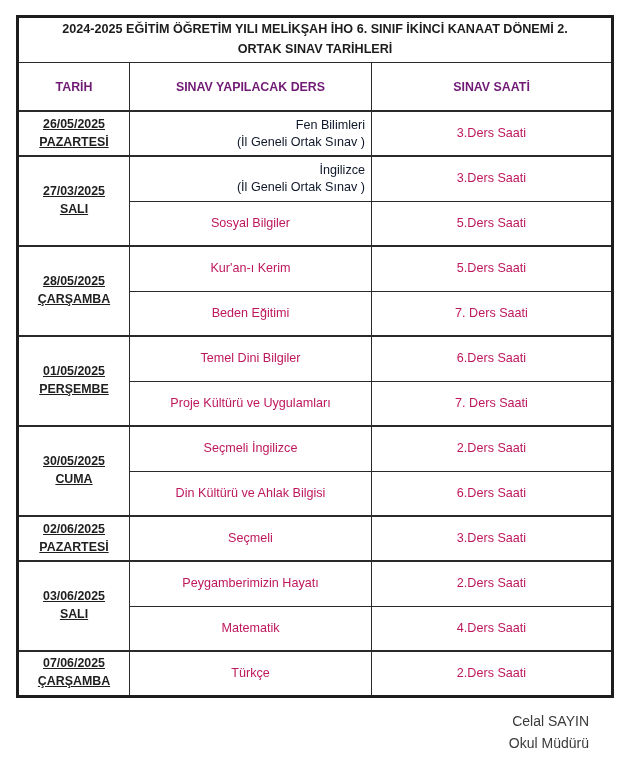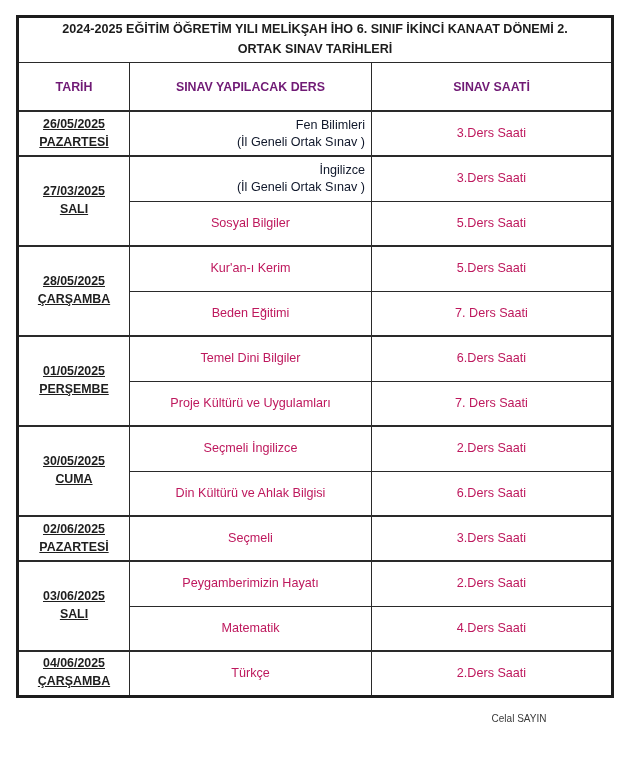--- a/index.html
+++ b/index.html
@@ -70,22 +70,22 @@
     font-weight: normal;
     color: #be185d;
     line-height: 1.35;
   }
   td.subject-cell.red { color: #0f172a; text-align: right; }
   .signature {
     position: absolute;
     top: 711px;
     left: 448px;
     width: 140px;
-    text-align: center;
-    font-size: 10px;
+    text-align: right;
+    font-size: 14px;
     line-height: 1.55;
     color: #3a3a3a;
   }
 </style>
 </head>
 <body>
 
 <div class="page">
 
   <table class="schedule">
@@ -202,28 +202,29 @@
           <td class="time-cell">2.Ders Saati</td>
         </tr>
         <tr>
           <td class="subject-cell">
             <div>Matematik</div>
           </td>
           <td class="time-cell">4.Ders Saati</td>
         </tr>
         <tr class="group-start">
           <td class="date-cell" rowspan="1">
-            <div>04/06/2025</div>
+            <div>07/06/2025</div>
             <div>ÇARŞAMBA</div>
           </td>
           <td class="subject-cell">
             <div>Türkçe</div>
           </td>
           <td class="time-cell">2.Ders Saati</td>
         </tr>
       </tbody>
   </table>
 
   <div class="signature">
     <div>Celal SAYIN</div>
+    <div>Okul Müdürü</div>
   </div>
 
 </div>
 
 </body></html>

